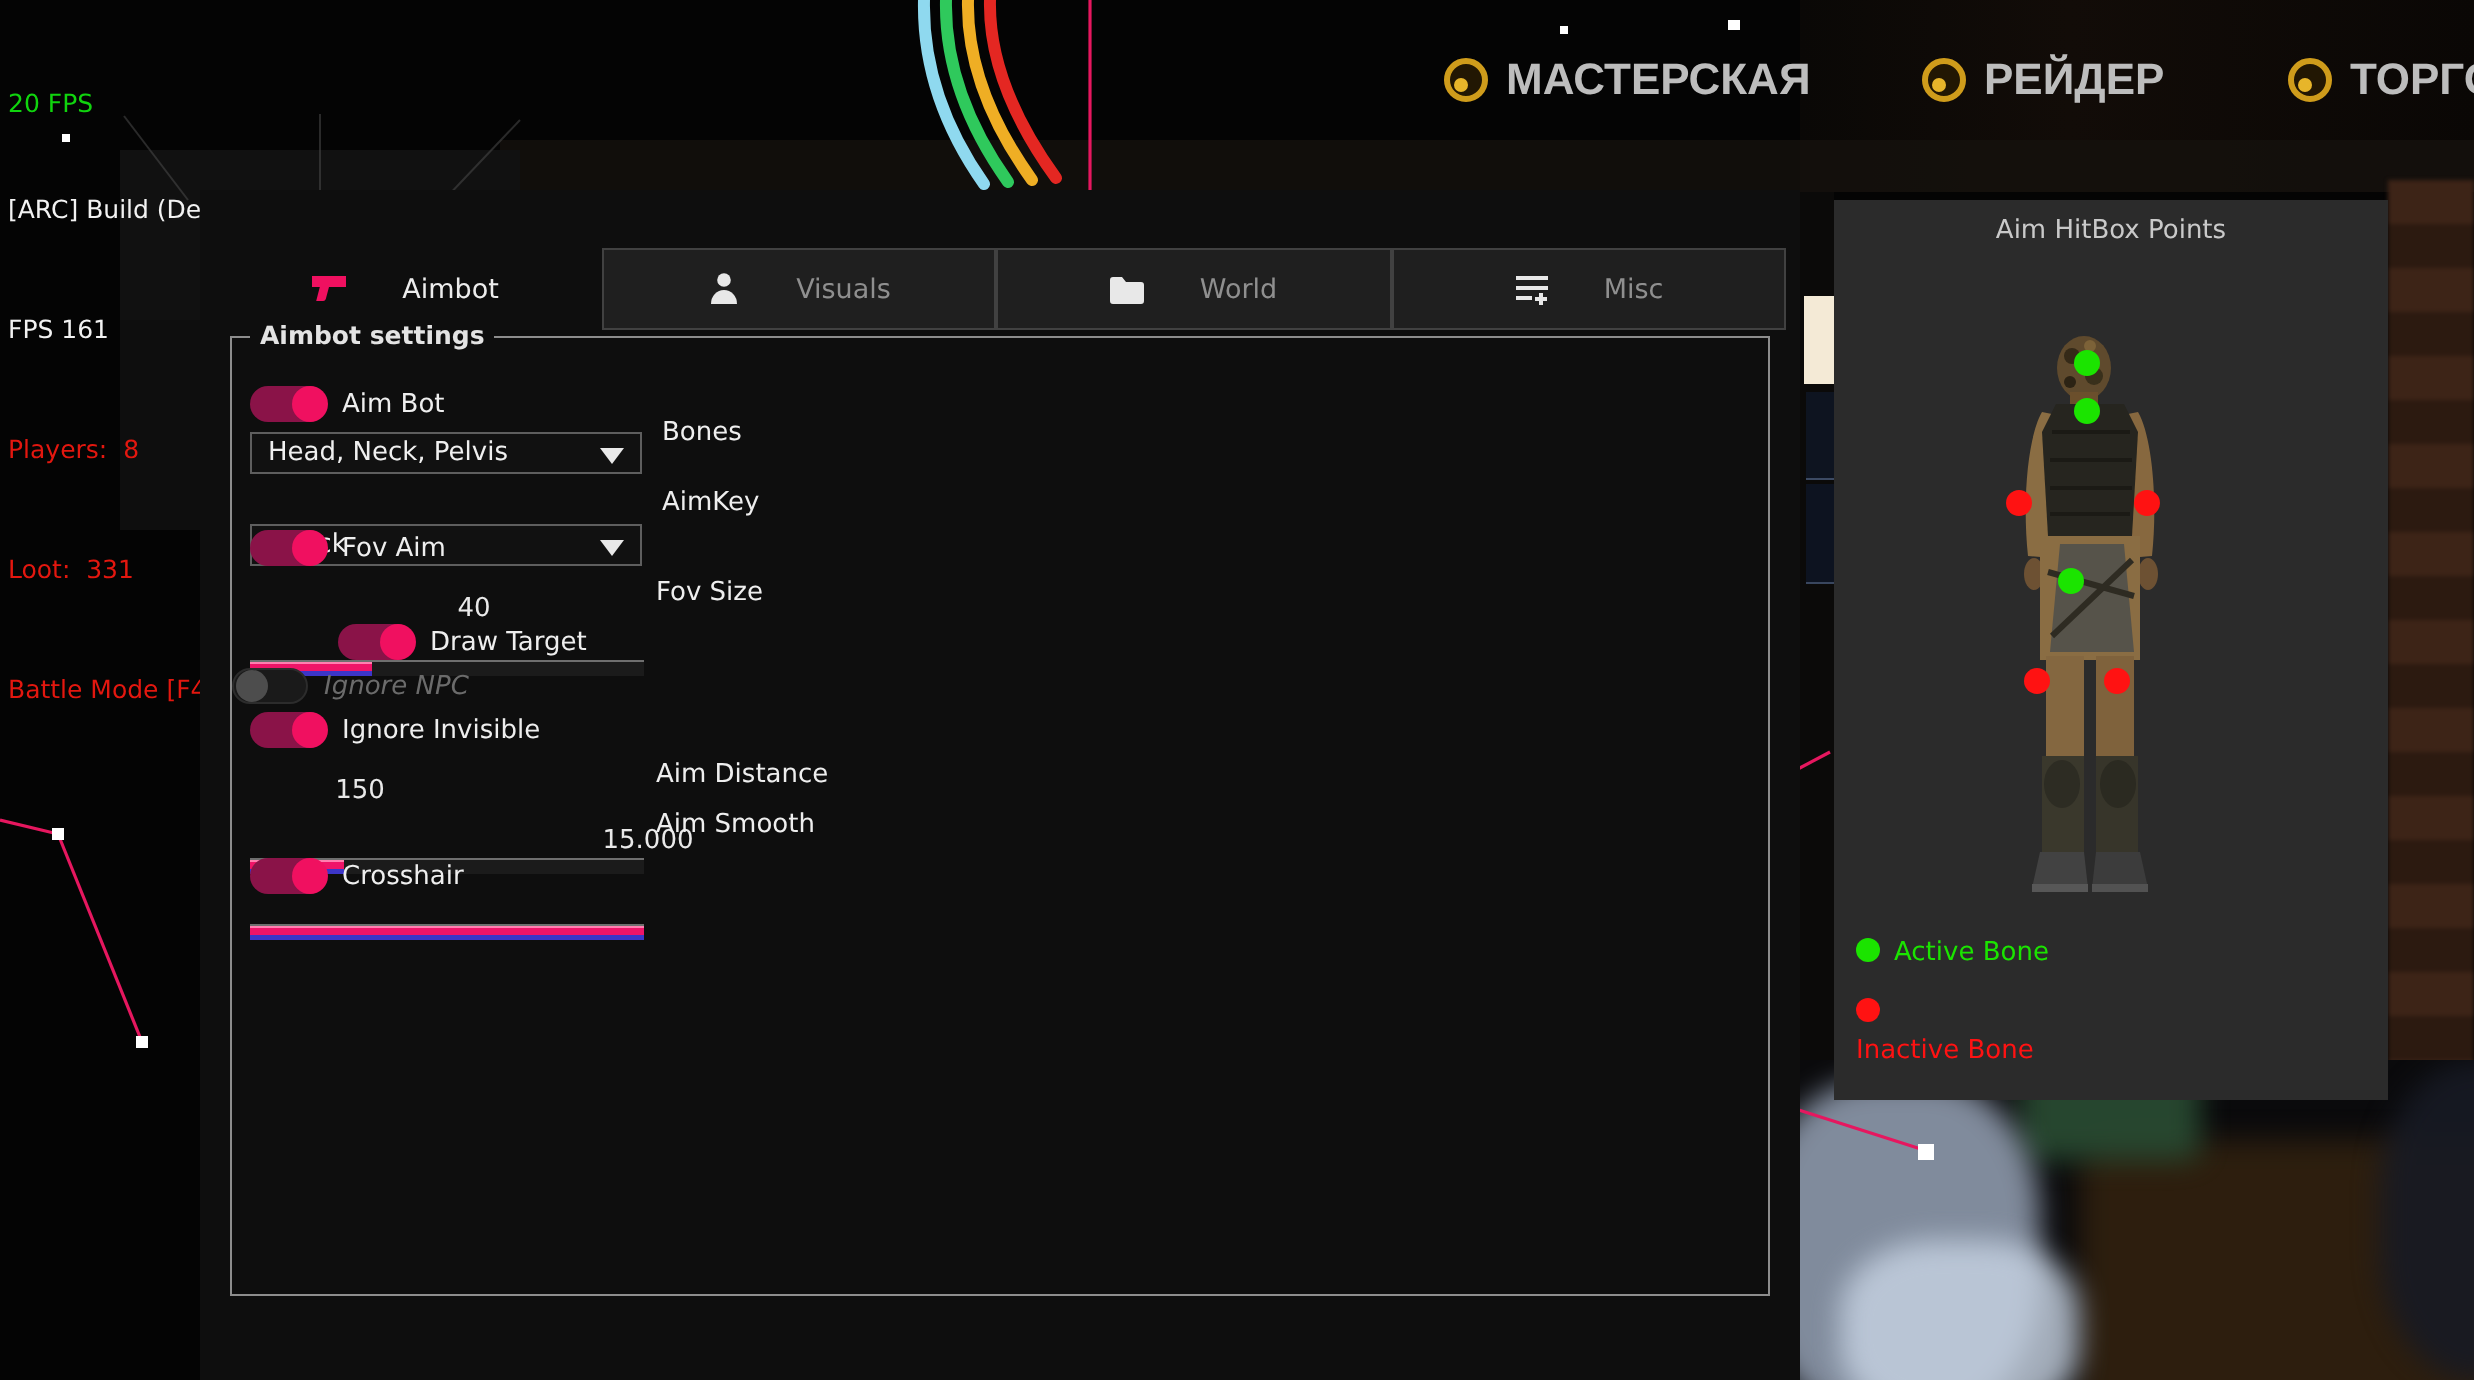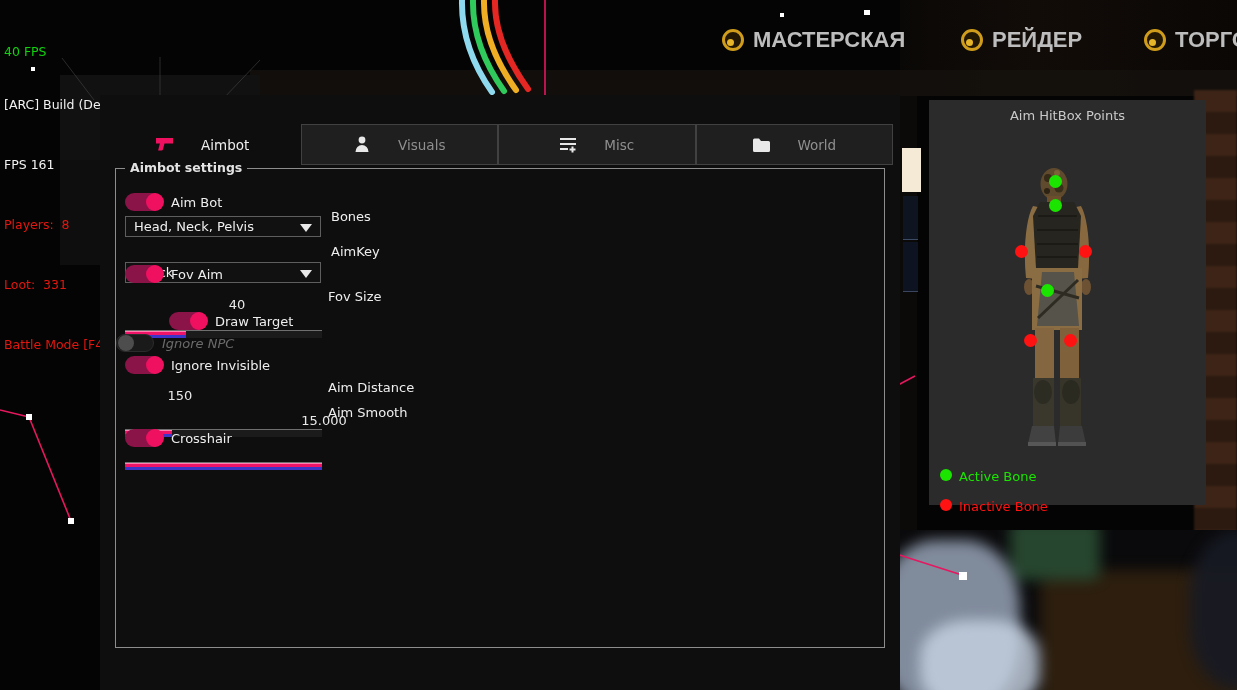--- a/index.html
+++ b/index.html
@@ -82,21 +82,21 @@
     border-right:6px solid transparent; border-top:8px solid #e9e9e9; }
   .sellabel { position:absolute; font-size:13px; color:#eeeeee; }
 
   .slider { width:197px; height:8px; background:#1b1b1b; border-top:1px solid #6f6f6f; position:relative; }
   .slider .fill { position:absolute; left:0; top:0; height:100%;
     background:linear-gradient(180deg,#ef1468 0 55%, #3c35c8 55% 100%); border-top:1px solid #ff7fb0; }
   .sval { position:absolute; font-size:13px; color:#e9e9e9; text-align:center; }
   .slabel { position:absolute; font-size:13px; color:#eeeeee; }
 
   
-  .hitbox-panel { position:absolute; left:917px; top:100px; width:277px; height:405px; background:#2b2b2b;margin-left:12px; }
+  .hitbox-panel { position:absolute; left:917px; top:100px; width:277px; height:450px; background:#2b2b2b; }
   .hb-title { position:absolute; left:0; top:8px; width:100%; text-align:center; font-size:13px; color:#c9c9c9; }
   .model { position:absolute; left:73px; top:58px; }
   .hb-dot { position:absolute; width:13px; height:13px; border-radius:50%; }
   .hb-dot.active { background:#1be400; }
   .hb-dot.inactive { background:#ff1212; }
   .hb-head { left:120px; top:75px; } .hb-neck { left:120px; top:99px; }
   .hb-lsh { left:86px; top:145px; } .hb-rsh { left:150px; top:145px; }
   .hb-pelvis { left:112px; top:184px; } .hb-lth { left:95px; top:234px; } .hb-rth { left:135px; top:234px; }
   .legend-row { position:absolute; left:11px; display:flex; gap:7px; font-size:13px; }
   .legend-dot { width:12px; height:12px; border-radius:50%; flex:0 0 auto; }
@@ -154,21 +154,21 @@
       <rect x="26" y="414" width="6" height="6"></rect>
       <rect x="68" y="518" width="6" height="6"></rect>
       <rect x="959" y="572" width="8" height="8"></rect>
       <rect x="780" y="13" width="4" height="4"></rect>
       <rect x="864" y="10" width="6" height="5"></rect>
       <rect x="31" y="67" width="4" height="4"></rect>
     </g>
   </svg>
 
   <div class="hud">
-    <div class="g">40 FPS</div>
+    <div class="g">20 FPS</div>
     <div class="w">[ARC] Build (Dec 28 2025, 09:43:38)</div>
     <div class="w">FPS 161</div>
     <div class="r">Players:  8</div>
     <div class="r">Loot:  331</div>
     <div class="r">Battle Mode [F4] OFF</div>
   </div>
 
   <div class="nav-item n1">
     <span class="coin"></span>
     <span>МАСТЕРСКАЯ</span>
@@ -194,42 +194,42 @@
         <span>Aimbot</span>
       </div>
       <div class="tab">
         <span class="ticon">
           <svg width="16" height="17" viewBox="0 0 16 17">
               <circle cx="8" cy="4" r="3.4" fill="#e8e8e8"></circle>
               <path d="M1.5,16 a6.5,7 0 0 1 13,0 z" fill="#e8e8e8"></path>
             </svg>
         </span>
         <span>Visuals</span>
+      </div>
+      <div class="tab">
+        <span class="ticon">
+          <svg width="17" height="14" viewBox="0 0 17 14">
+              <path d="M0,2 a1.5,1.5 0 0 1 1.5,-1.5 h4.5 l2,2.5 h7.5 a1.5,1.5 0 0 1 1.5,1.5 v8 a1.5,1.5 0 0 1 -1.5,1.5 h-14 a1.5,1.5 0 0 1 -1.5,-1.5 z" fill="#e8e8e8"></path>
+            </svg>
+        </span>
+        <span>World</span>
       </div>
       <div class="tab">
         <span class="ticon">
           <svg width="18" height="16" viewBox="0 0 18 16">
               <g stroke="#e8e8e8" stroke-width="2">
                 <line x1="1" y1="2" x2="17" y2="2"></line>
                 <line x1="1" y1="7" x2="17" y2="7"></line>
                 <line x1="1" y1="12" x2="9" y2="12"></line>
                 <line x1="13.5" y1="9.5" x2="13.5" y2="15.5"></line>
                 <line x1="10.5" y1="12.5" x2="16.5" y2="12.5"></line>
               </g>
             </svg>
         </span>
         <span>Misc</span>
-      </div>
-      <div class="tab">
-        <span class="ticon">
-          <svg width="17" height="14" viewBox="0 0 17 14">
-              <path d="M0,2 a1.5,1.5 0 0 1 1.5,-1.5 h4.5 l2,2.5 h7.5 a1.5,1.5 0 0 1 1.5,1.5 v8 a1.5,1.5 0 0 1 -1.5,1.5 h-14 a1.5,1.5 0 0 1 -1.5,-1.5 z" fill="#e8e8e8"></path>
-            </svg>
-        </span>
-        <span>World</span>
       </div>
     </div>
 
     <div class="fieldset">
       <div class="legendlab">Aimbot settings</div>
 
       <div class="ctr row" style="left:9px; top:24px;">
         <div class="toggle">
             <div class="knob"></div>
           </div>
@@ -347,19 +347,19 @@
     <div class="hb-dot inactive hb-lsh"></div>
     <div class="hb-dot inactive hb-rsh"></div>
     <div class="hb-dot active hb-pelvis"></div>
     <div class="hb-dot inactive hb-lth"></div>
     <div class="hb-dot inactive hb-rth"></div>
 
     <div class="legend-row" style="top:369px;">
       <span class="legend-dot" style="background: rgb(27, 228, 0);"></span>
       <span style="color:#1be400;">Active Bone</span>
     </div>
-    <div class="legend-row" style="top:399px;">
+    <div class="legend-row" style="top:399px;flex-direction:column;">
       <span class="legend-dot" style="background: rgb(255, 18, 18);"></span>
       <span style="color:#ff1212;">Inactive Bone</span>
     </div>
   </div>
 
 </div>
 
 </body></html>

